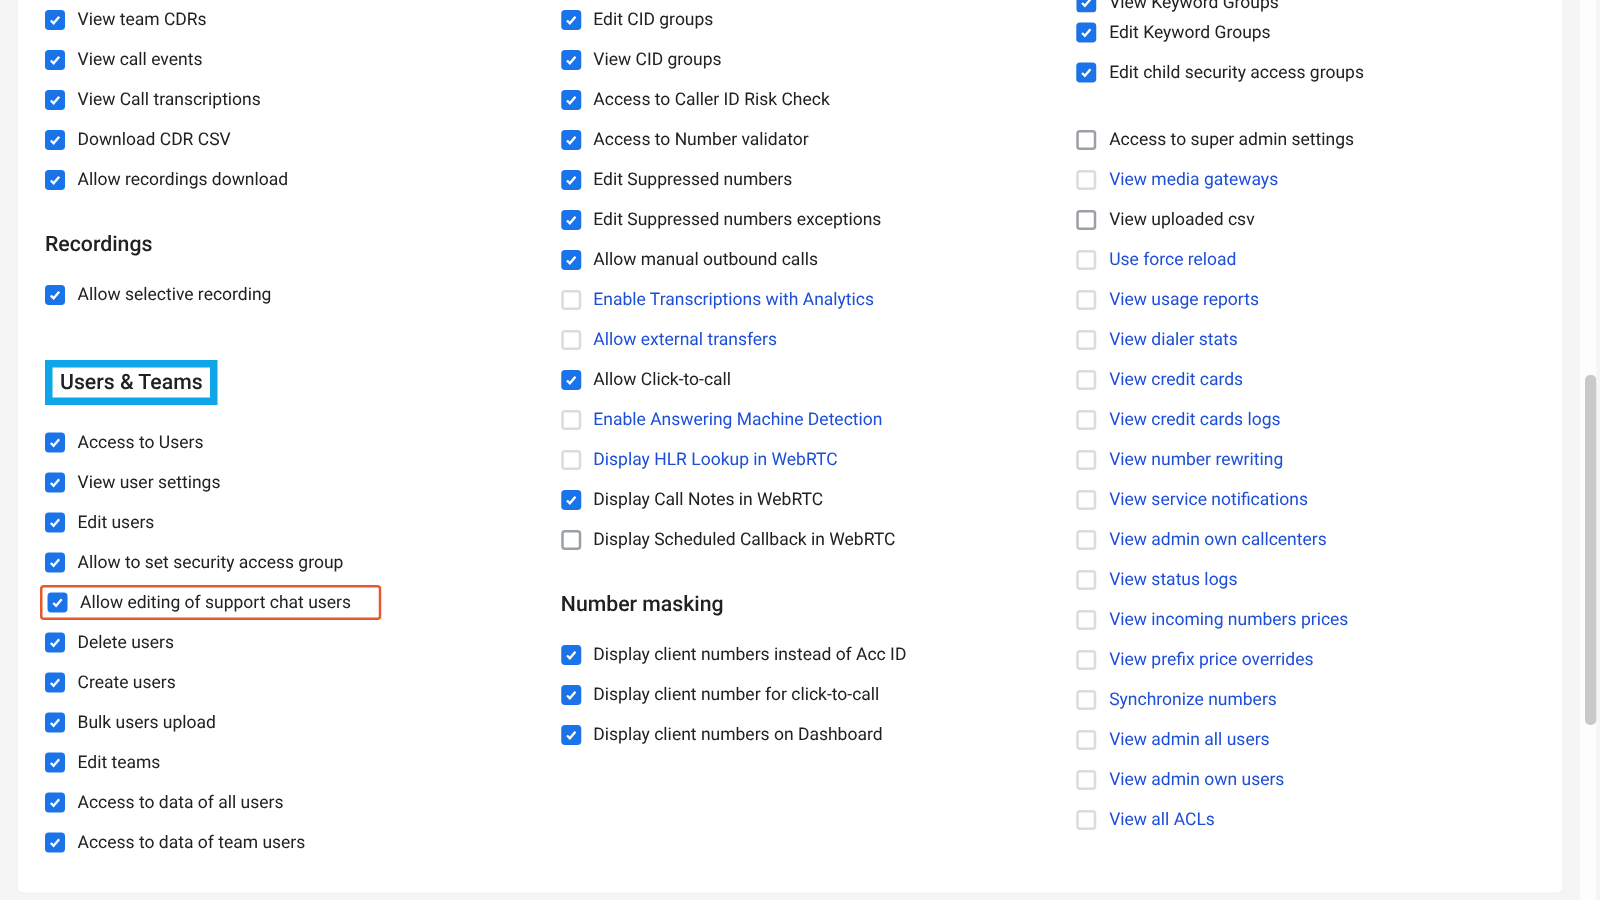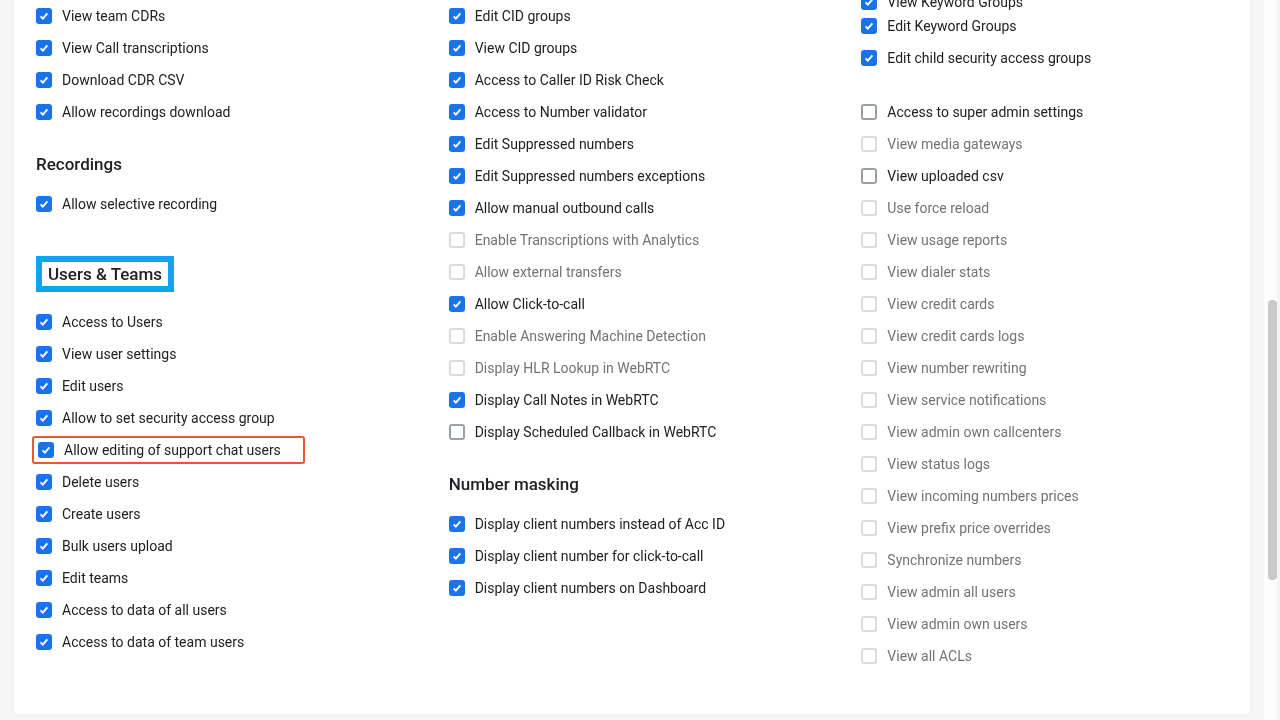--- a/index.html
+++ b/index.html
@@ -76,21 +76,21 @@
     background: #fff;
     border: 2px solid #dadce0;
     cursor: default;
   }
   .cb svg { width: 12px; height: 12px; display:block; }
   .cb.checked svg path { stroke: #fff; stroke-width: 2.5; fill: none; }
   .lbl {
     color: #202124;
     font-size: 14px;
   }
-  .lbl.disabled { color: #737373; }
+  .lbl.disabled { color: #1d4ed8; }
 
   .hl-border {
     border: 6px solid #0ea5e9;
     border-radius: 0;
     padding: 2px 6px;
     display: inline-block;
   }
   .perm.hl-row {
     border: 2px solid #e8582c;
     border-radius: 3px;
@@ -139,20 +139,28 @@
                 </svg>
               </span>
               <span class="lbl">View team CDRs</span>
             </div>
             <div class="perm">
               <span class="cb checked">
                 <svg viewBox="0 0 16 16">
                   <path d="M3.5 8.5 L6.5 11.5 L12.5 4.5"></path>
                 </svg>
               </span>
+              <span class="lbl">View call events</span>
+            </div>
+            <div class="perm">
+              <span class="cb checked">
+                <svg viewBox="0 0 16 16">
+                  <path d="M3.5 8.5 L6.5 11.5 L12.5 4.5"></path>
+                </svg>
+              </span>
               <span class="lbl">View Call transcriptions</span>
             </div>
             <div class="perm">
               <span class="cb checked">
                 <svg viewBox="0 0 16 16">
                   <path d="M3.5 8.5 L6.5 11.5 L12.5 4.5"></path>
                 </svg>
               </span>
               <span class="lbl">Download CDR CSV</span>
             </div>

